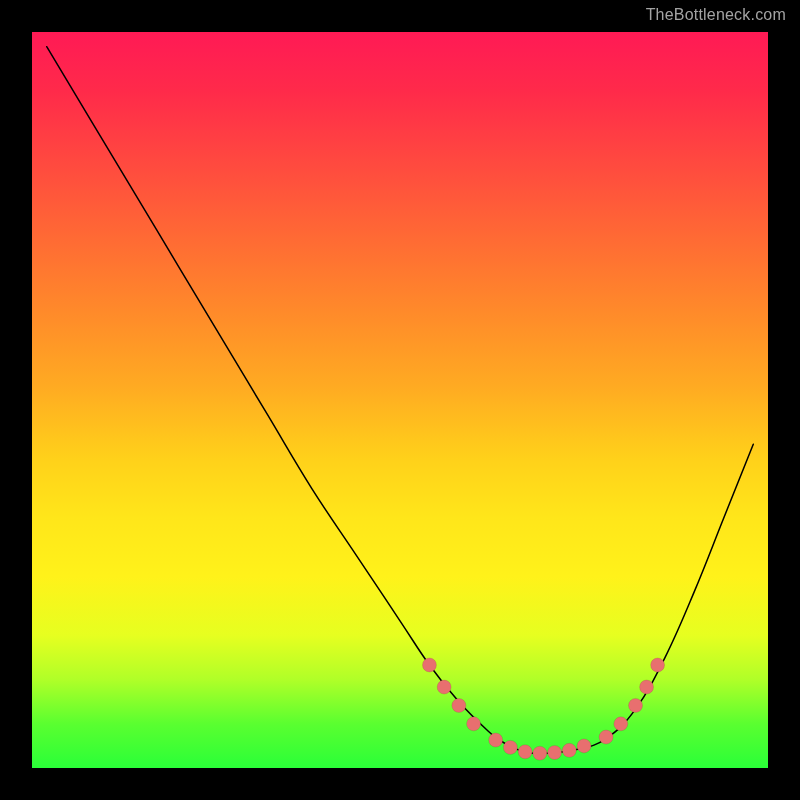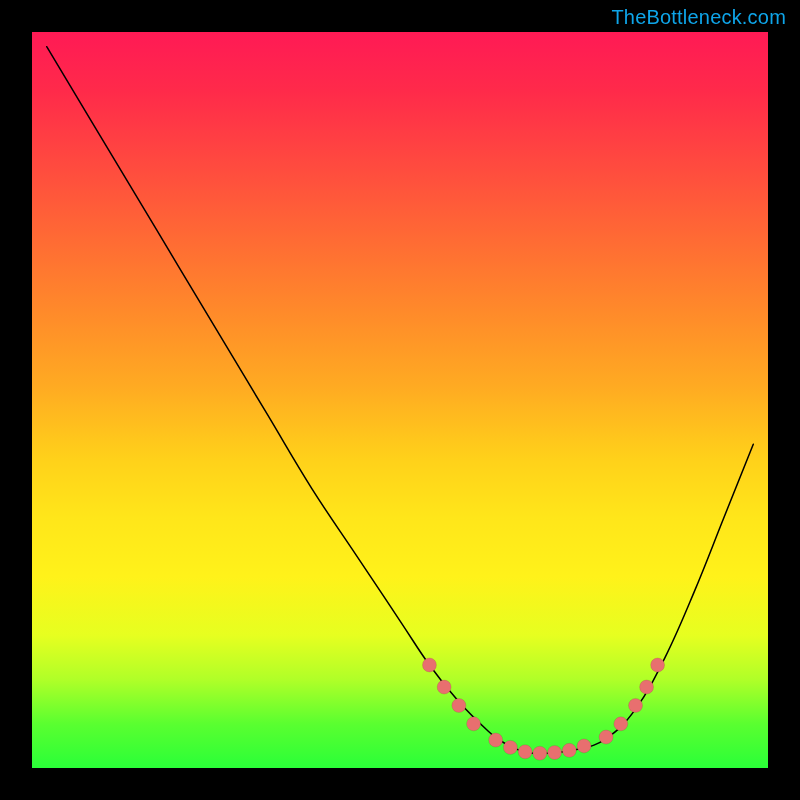--- a/index.html
+++ b/index.html
@@ -36,23 +36,23 @@
       #e6ff20 82%,
       #b0ff28 88%,
       #5aff30 94%,
       #2aff38 100%
     );
   }
   .watermark {
     position: absolute;
     top: 6px;
     right: 14px;
-    font-size: 20px;
+    font-size: 16px;
     font-weight: 500;
-    color: #0ea5e9;
+    color: #a3a3a3;
     letter-spacing: 0.2px;
     font-family: Arial, Helvetica, sans-serif;
   }
   svg.curve {
     position: absolute;
     left: 0;
     top: 0;
     width: 736px;
     height: 736px;
     overflow: visible;

